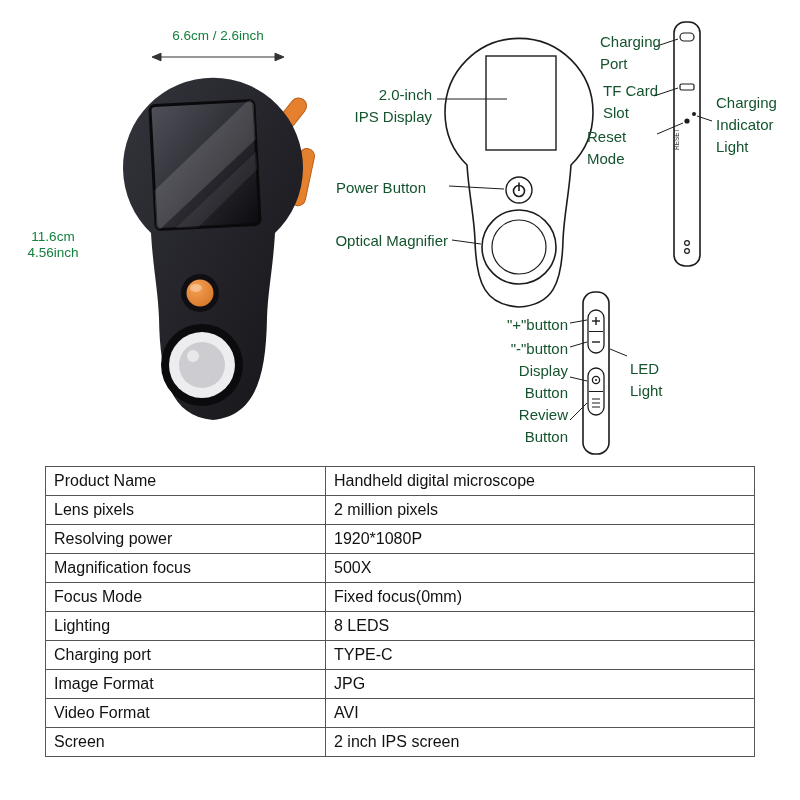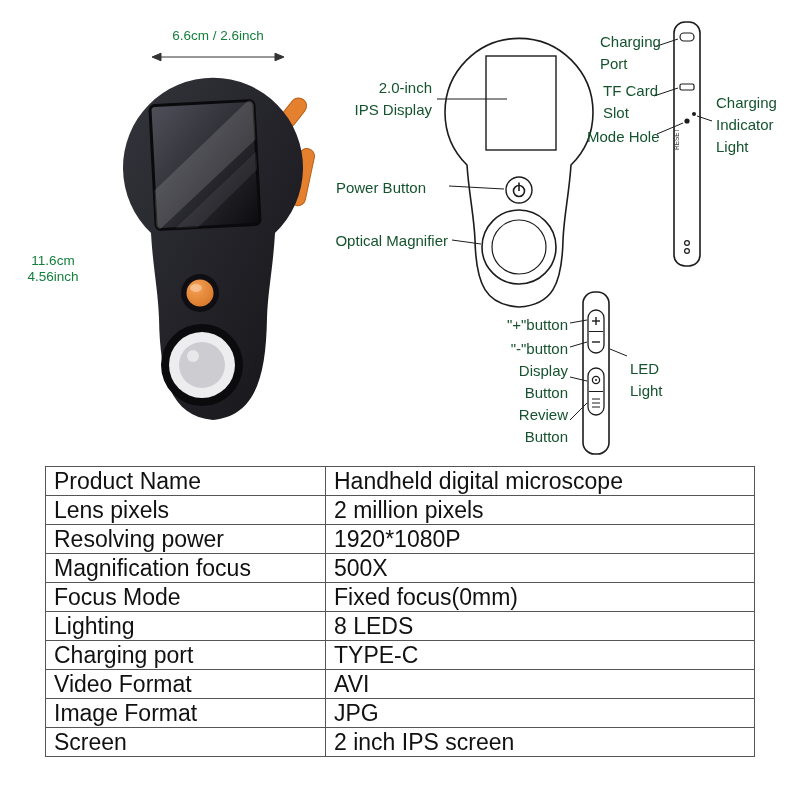--- a/index.html
+++ b/index.html
@@ -8,21 +8,21 @@
     position:relative; width:800px; height:800px; background:#ffffff;
     font-family:"Liberation Sans", sans-serif; color:#000; overflow:hidden;
   }
   svg { position:absolute; left:0; top:0; }
   .label { position:absolute; font-size:15px; line-height:22px; color:#14532d; }
   .label.r { text-align:right; }
   .dim { position:absolute; font-size:13.5px; line-height:16px; color:#15803d; }
   table.spec {
     position:absolute; left:45px; top:466px; width:710px;
     border-collapse:collapse; table-layout:fixed;
-    font-size:23px; color:#111; border:1px solid #444;
+    font-size:16px; color:#111; border:1px solid #444;
   }
   table.spec td {
     border:1px solid #555; height:28px; line-height:28px;
     padding:0 4px 0 8px; white-space:nowrap; overflow:hidden;
   }
 </style>
 </head>
 <body>
 
 <div class="canvas">
@@ -152,41 +152,41 @@
       <line x1="570" y1="323" x2="587" y2="320"></line>
       <line x1="570" y1="347" x2="587" y2="342"></line>
       <line x1="570" y1="377" x2="587" y2="381"></line>
       <line x1="570" y1="420" x2="587" y2="403"></line>
       <line x1="627" y1="356" x2="610" y2="349"></line>
     </g>
   </svg>
 
   <div class="dim" style="left:148px; top:28px; width:140px; text-align:center;">6.6cm / 2.6inch</div>
 
-  <div class="dim" style="left:22px; top:229px; width:62px; text-align:center;margin-top:24px;">
+  <div class="dim" style="left:22px; top:229px; width:62px; text-align:center;">
     <div>11.6cm</div>
     <div>4.56inch</div>
   </div>
 
-  <div class="label r" style="left:332px; top:77px; width:100px;">
+  <div class="label r" style="left:332px; top:84px; width:100px;">
     <div>2.0-inch</div>
     <div>IPS Display</div>
   </div>
   <div class="label r" style="left:326px; top:177px; width:100px;">Power Button</div>
   <div class="label r" style="left:330px; top:230px; width:118px;">Optical Magnifier</div>
 
   <div class="label" style="left:600px; top:31px; width:62px;">
     <div>Charging</div>
     <div>Port</div>
   </div>
   <div class="label" style="left:603px; top:80px; width:62px;">
     <div>TF Card</div>
     <div>Slot</div>
   </div>
-  <div class="label" style="left:587px; top:126px; width:75px;">Mode Hole</div>
+  <div class="label" style="left:587px; top:126px; width:75px;">Reset Mode</div>
   <div class="label" style="left:716px; top:92px; width:72px;">
     <div>Charging</div>
     <div>Indicator</div>
     <div>Light</div>
   </div>
 
   <div class="label r" style="left:478px; top:314px; width:90px;">"+"button</div>
   <div class="label r" style="left:478px; top:338px; width:90px;">"-"button</div>
   <div class="label r" style="left:490px; top:360px; width:78px;">
     <div>Display</div>
@@ -229,27 +229,27 @@
       </tr>
       <tr>
         <td>Lighting</td>
         <td>8 LEDS</td>
       </tr>
       <tr>
         <td>Charging port</td>
         <td>TYPE-C</td>
       </tr>
       <tr>
+        <td>Image Format</td>
+        <td>JPG</td>
+      </tr>
+      <tr>
         <td>Video Format</td>
         <td>AVI</td>
       </tr>
       <tr>
-        <td>Image Format</td>
-        <td>JPG</td>
-      </tr>
-      <tr>
         <td>Screen</td>
         <td>2 inch IPS screen</td>
       </tr>
     </tbody>
   </table>
 
 </div>
 
 </body></html>

